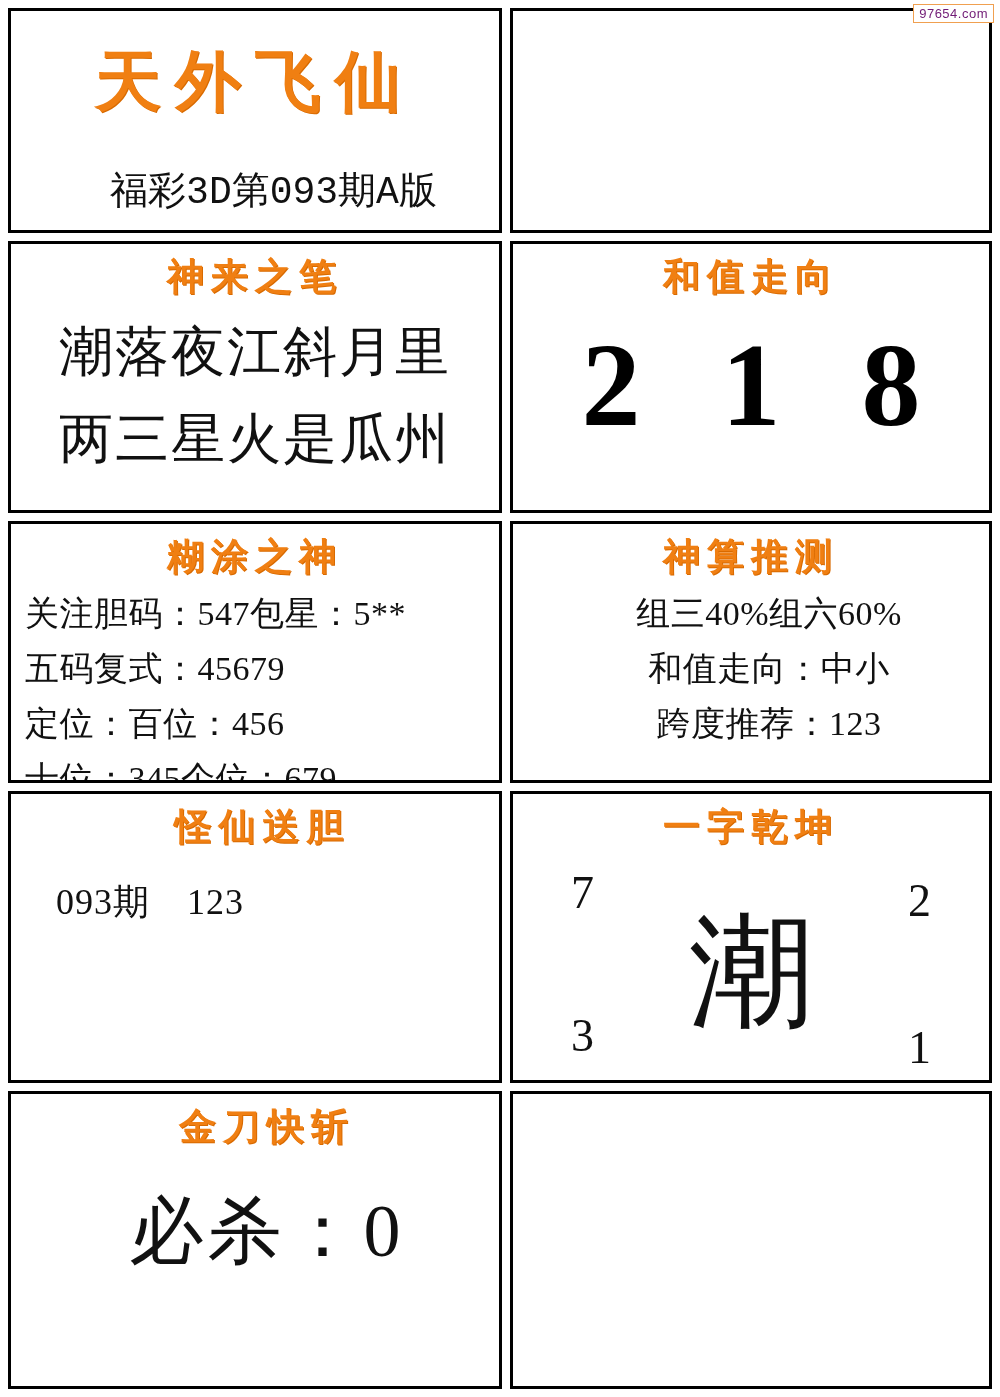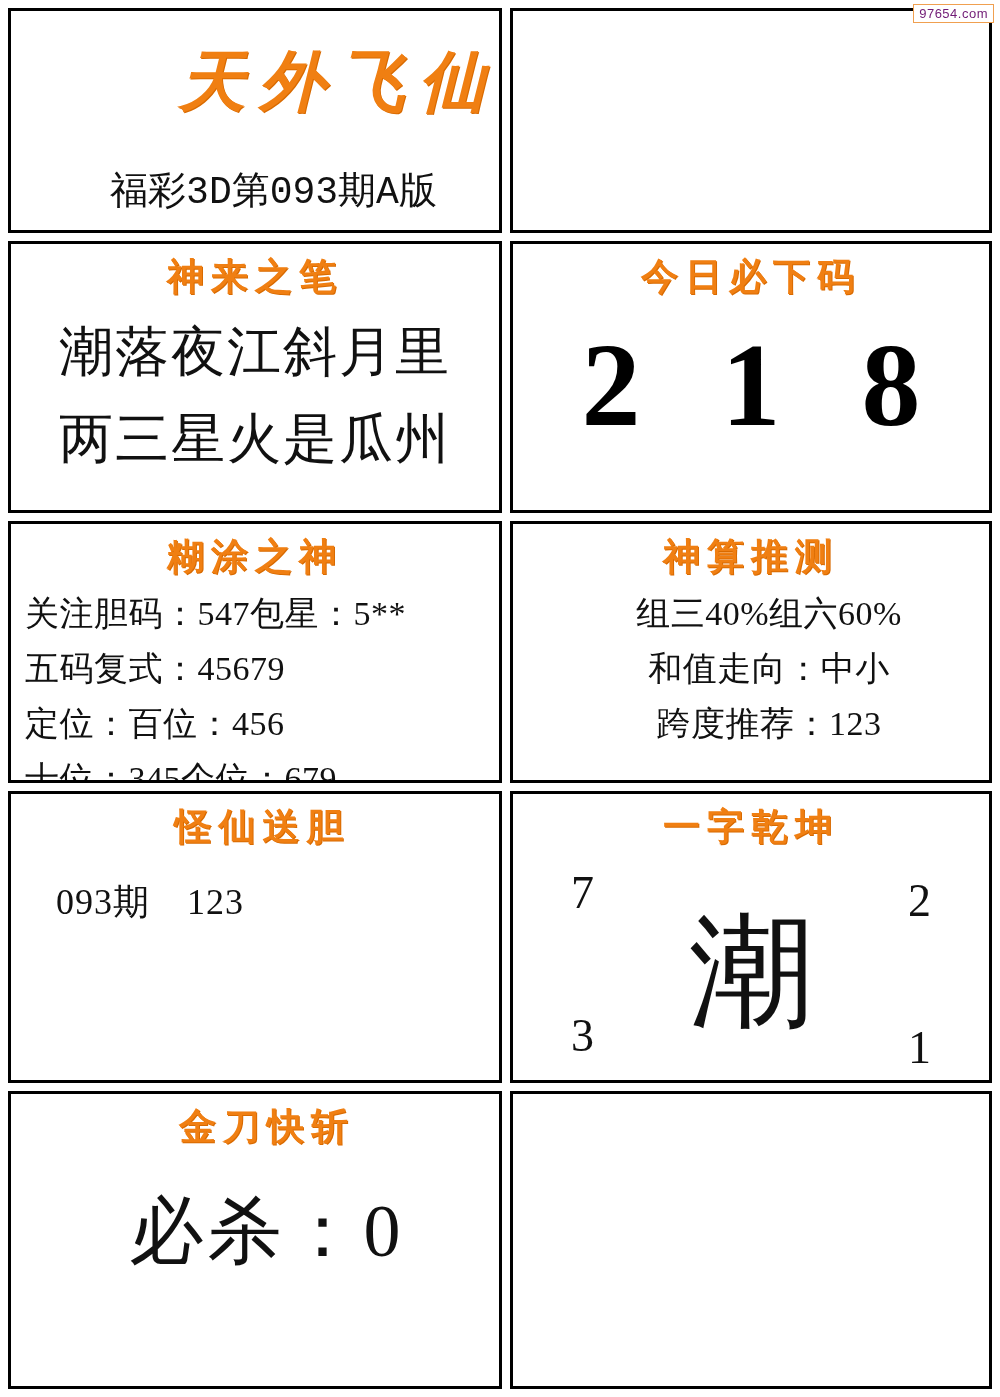--- a/index.html
+++ b/index.html
@@ -51,29 +51,28 @@
   .c-poem        { left: 0;   top: 233px; width: 494px; height: 272px; }
   .c-today       { left: 502px; top: 233px; width: 482px; height: 272px; }
   .c-hutu        { left: 0;   top: 513px; width: 494px; height: 262px; }
   .c-shensuan    { left: 502px; top: 513px; width: 482px; height: 262px; }
   .c-guaixian    { left: 0;   top: 783px; width: 494px; height: 292px; padding-left: 15px; }
   .c-yizi        { left: 502px; top: 783px; width: 482px; height: 292px; }
   .c-jindao      { left: 0;   top: 1083px; width: 494px; height: 298px; padding-left: 24px; }
   .c-blank-br    { left: 502px; top: 1083px; width: 482px; height: 298px; }
 
   .brand {
-    text-align: right;
+    text-align: center;
     color: #F07F12;
     font-size: 66px;
     font-weight: bold;
     letter-spacing: 14px;
     margin-top: 26px;
     font-family: "DejaVu Serif", "Liberation Serif", serif;
     text-shadow: 1px 1px 0 #d86a00;
-    font-style: italic;
   }
   .brand-sub {
     text-align: center;
     font-size: 38px;
     color: #111;
     margin-top: 38px;
     font-family: Liberation Mono, monospace;
     padding-left: 37px;
   }
 
@@ -178,21 +177,21 @@
 
   <div class="cell c-blank-tr"></div>
 
   <div class="cell c-poem">
     <div class="sec-title">神来之笔</div>
     <div class="poem-line">潮落夜江斜月里</div>
     <div class="poem-line">两三星火是瓜州</div>
   </div>
 
   <div class="cell c-today">
-    <div class="sec-title">今日必下码</div>
+    <div class="sec-title">和值走向</div>
     <div class="today-nums">
       <div class="today-num">2</div>
       <div class="today-num">1</div>
       <div class="today-num">8</div>
     </div>
   </div>
 
   <div class="cell c-hutu">
     <div class="sec-title">糊涂之神</div>
     <div class="txt-line">关注胆码：547包星：5**</div>

